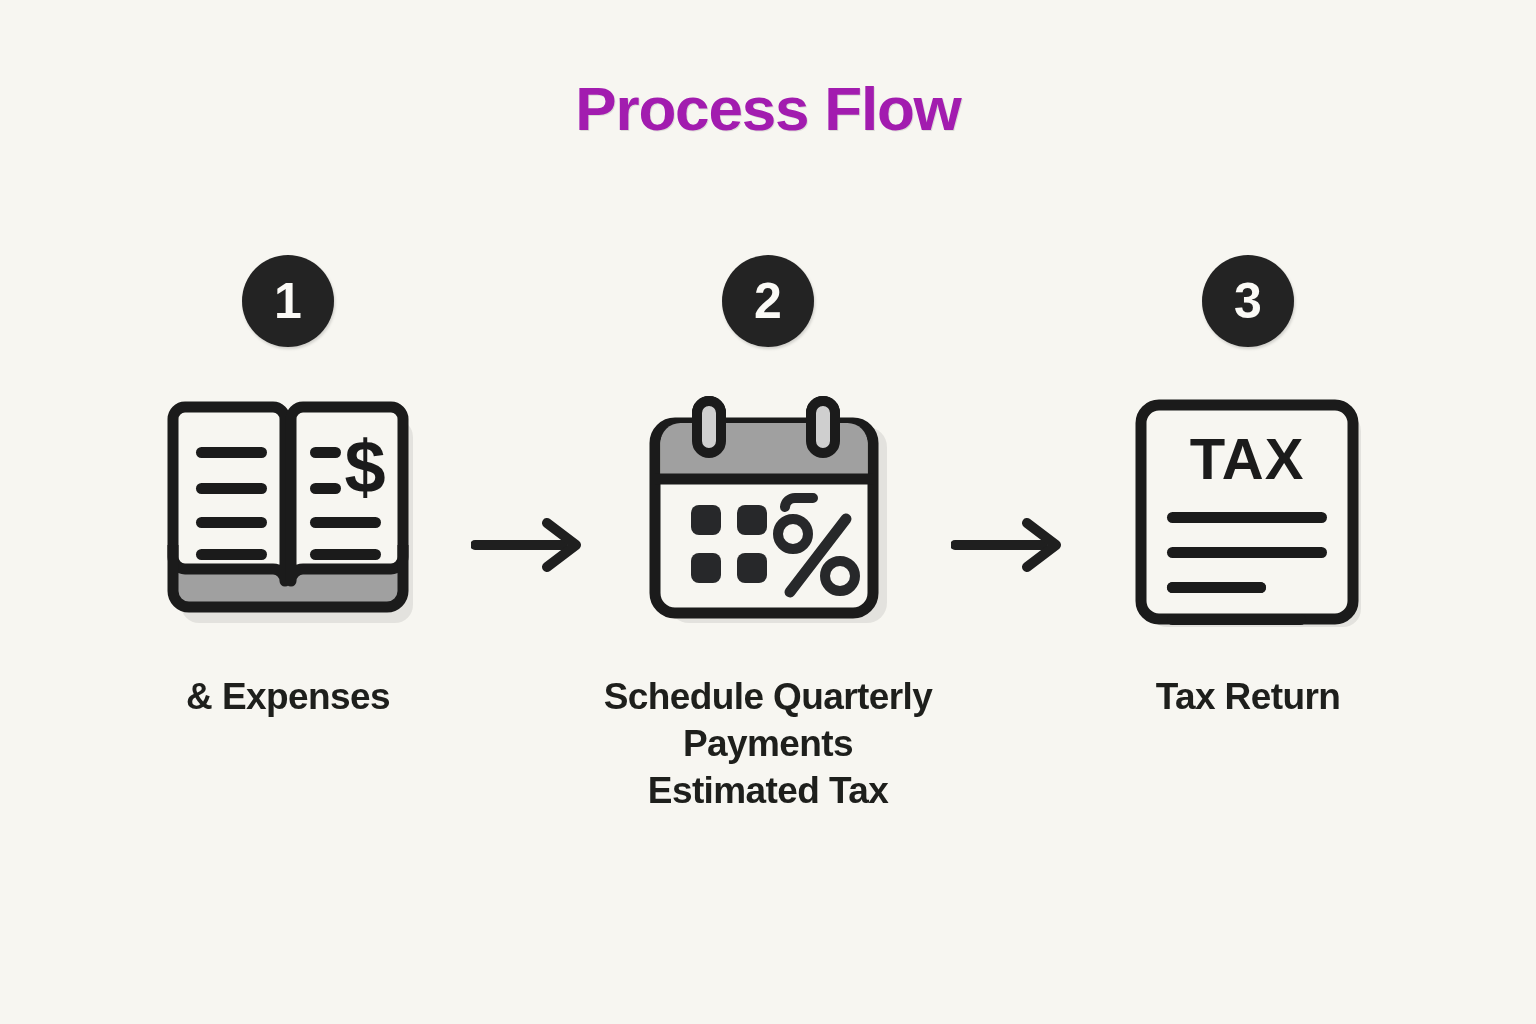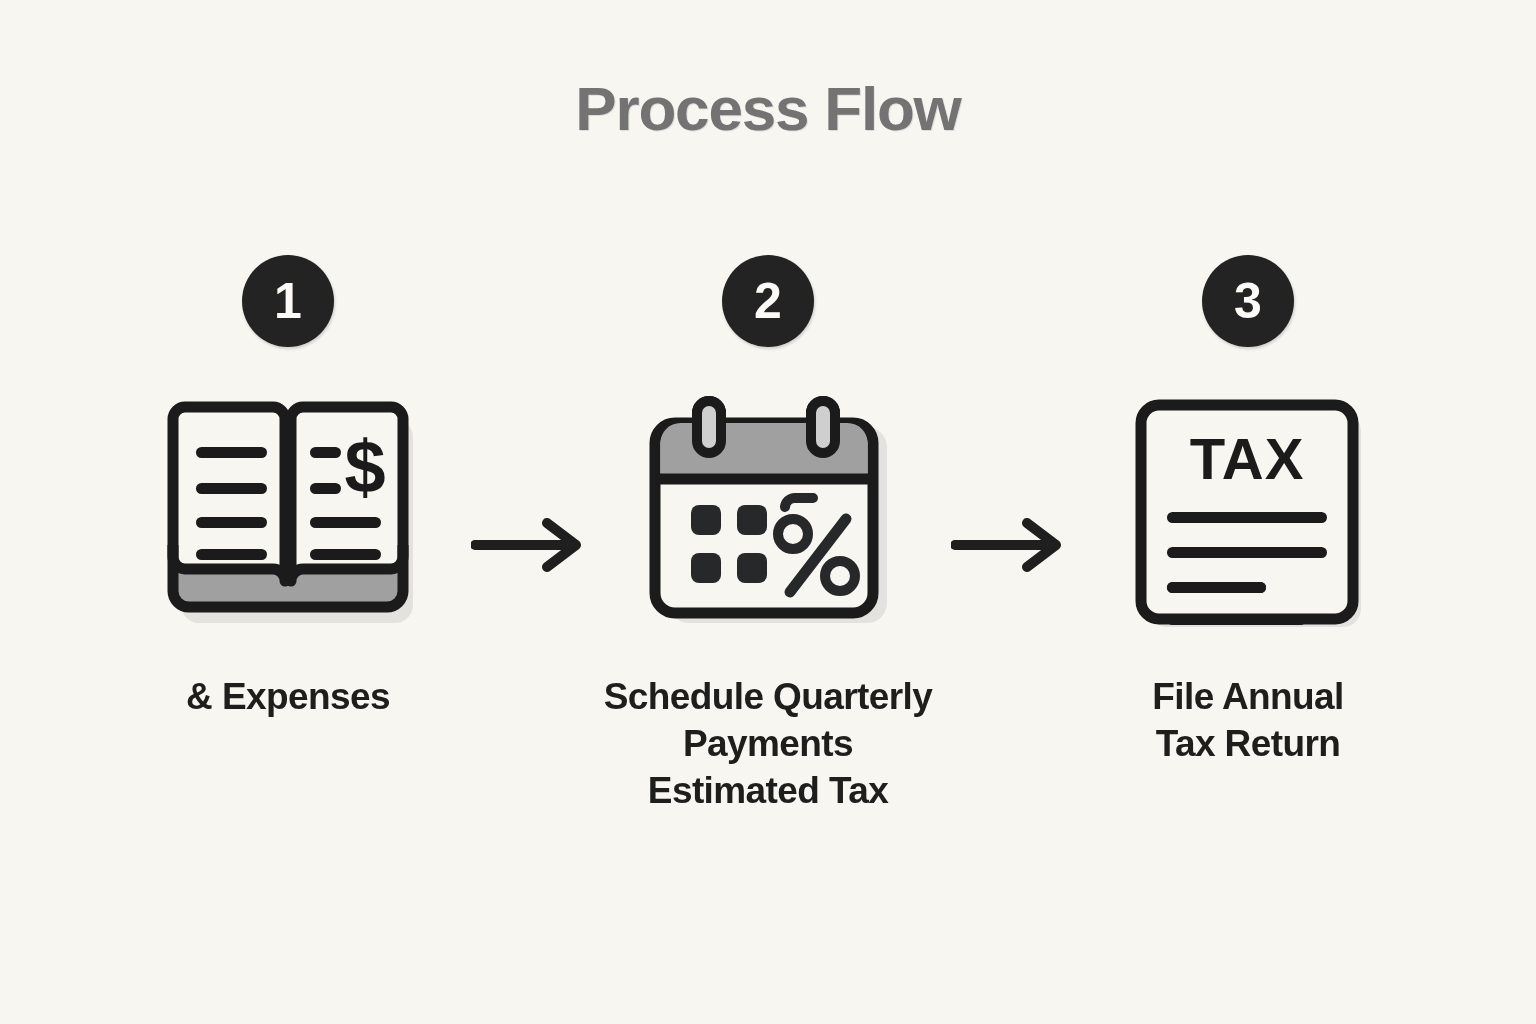--- a/index.html
+++ b/index.html
@@ -23,21 +23,21 @@
   
   .page-title {
     position: absolute;
     top: 78px;
     left: 0;
     width: 1536px;
     text-align: center;
     font-size: 62px;
     font-weight: bold;
     letter-spacing: -1.2px;
-    color: #737373;
+    color: #a21caf;
     line-height: 1;
     text-shadow: 1px 1px 0 rgba(0,0,0,0.10);
   }
 
   
   .steps {
     position: absolute;
     top: 255px;
     left: 0;
     width: 1536px;
@@ -264,19 +264,18 @@
           <rect x="52" y="196" width="0" height="0"></rect>
           <rect x="52" y="196" width="0" height="0"></rect>
           <rect x="52" y="196" width="0" height="0"></rect>
           <rect x="52" y="196" width="0" height="0"></rect>
           <rect x="52" y="196" width="0" height="0"></rect>
           <rect x="52" y="219" width="139" height="11" rx="5.5" fill="#1b1b1b"></rect>
         </svg>
       </div>
 
       <div class="caption">
-        <span class="cl">File Annual</span>
         <span class="cl">Tax Return</span>
       </div>
     </div>
 
   </div>
 </div>
 
 </body></html>

